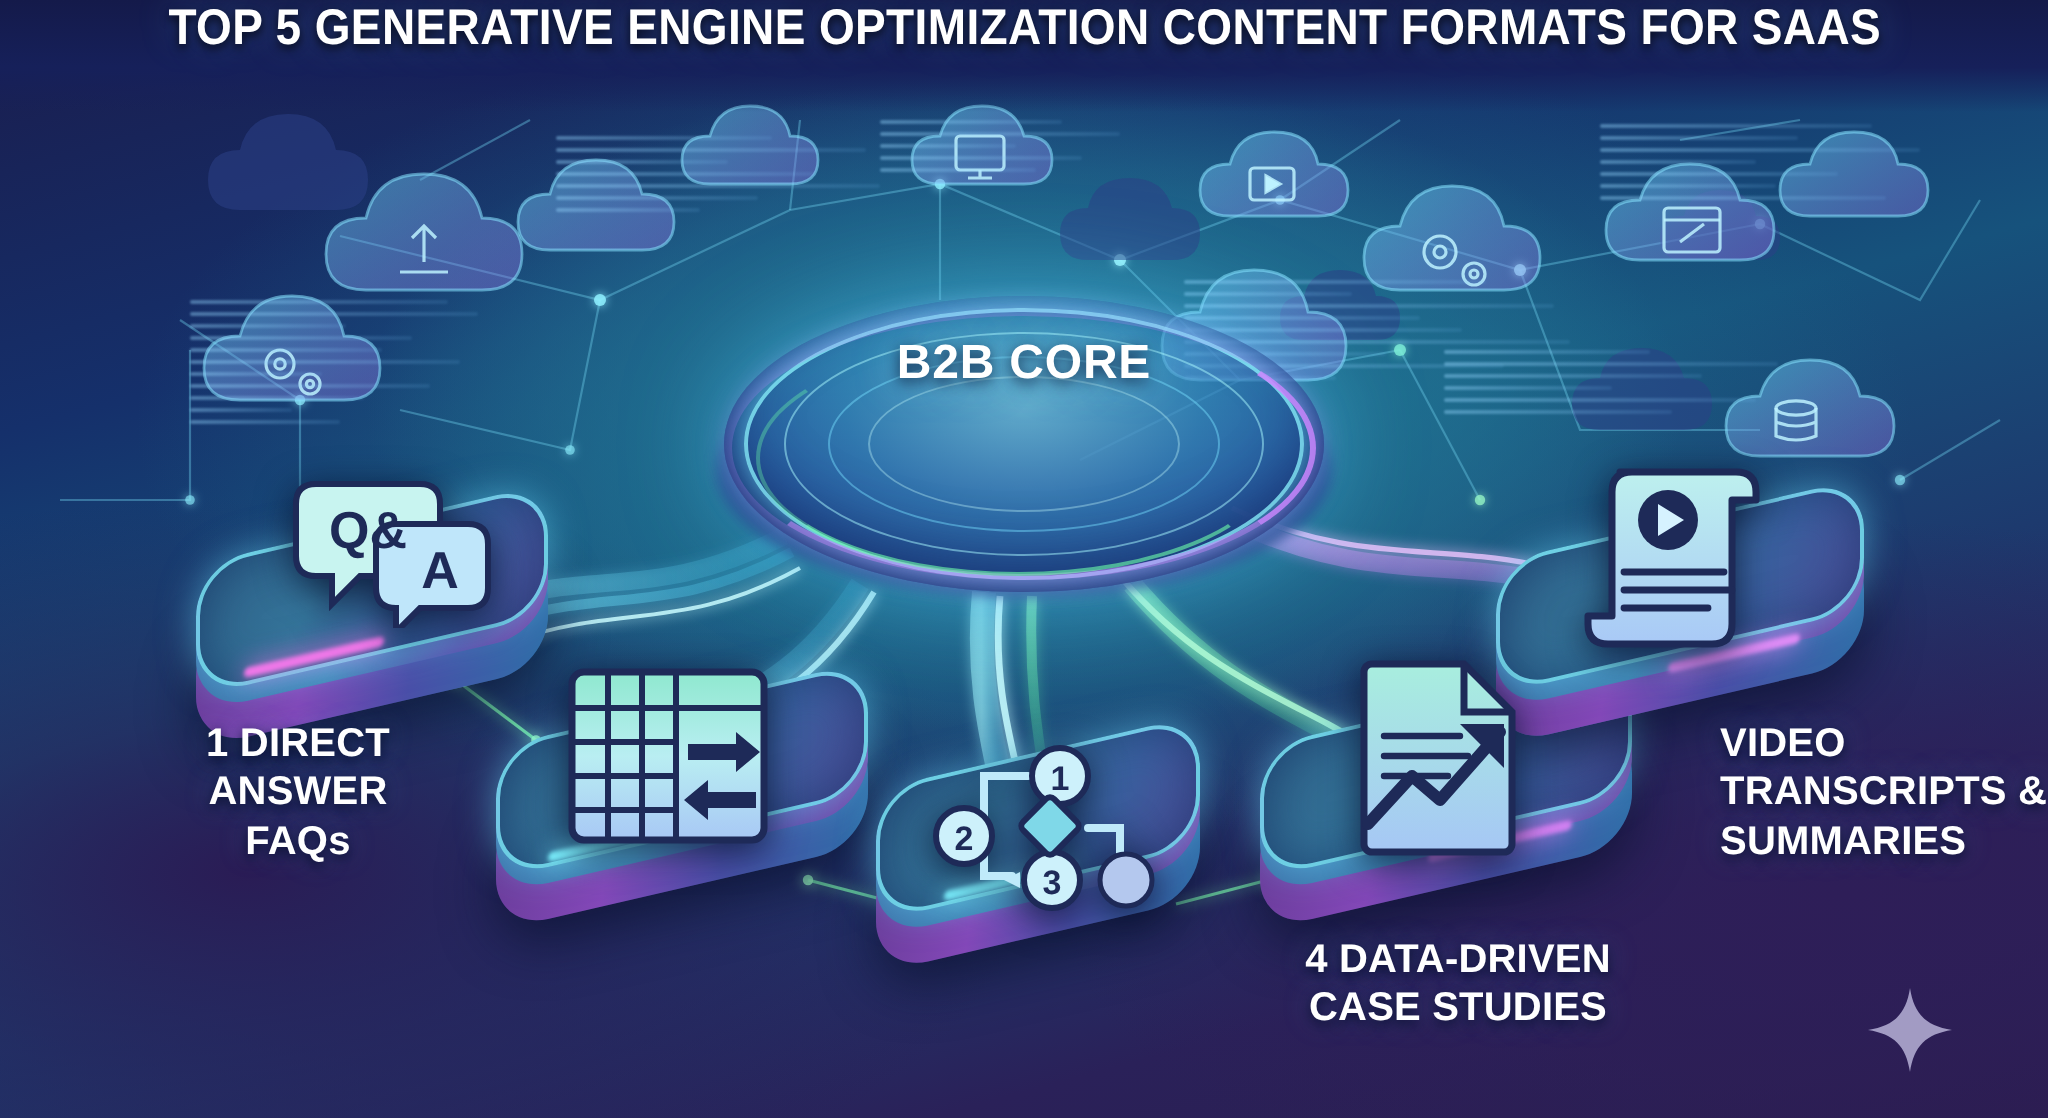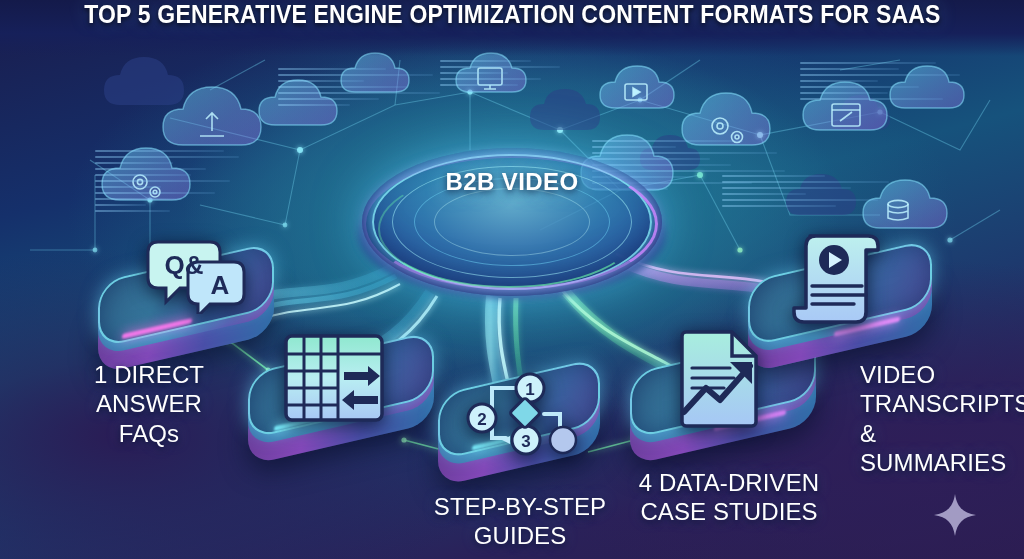--- a/index.html
+++ b/index.html
@@ -100,22 +100,22 @@
   }
   .glow-strip {
     position:absolute; height:5px; border-radius:3px; transform:skewY(-13deg);
     filter:blur(1px);
   }
   .card-icon {
     position:absolute; z-index:3; display:flex; align-items:center; justify-content:center;
     filter:drop-shadow(0 4px 9px rgba(5,15,45,.8));
   }
   .card-label {
-    position:absolute; z-index:24; color:#ffffff; font-weight:normal;
-    font-size:24px; line-height:1.22; letter-spacing:.1px;
+    position:absolute; z-index:24; color:#ffffff; font-weight:bold;
+    font-size:20px; line-height:1.22; letter-spacing:.1px;
     text-shadow:0 2px 6px rgba(5,12,40,.95), 0 0 14px rgba(90,150,220,.4);
     white-space:pre-line;
   }
 
   
   .sparkle { position:absolute; z-index:30; }
 </style>
 </head>
 <body>
 
@@ -359,21 +359,21 @@
   <div class="hub">
     <div class="hub-shadow"></div>
     <div class="hub-base"></div>
     <div class="ring r1"></div>
     <div class="ring r-accent-p"></div>
     <div class="ring r2"></div>
     <div class="ring r-accent-g"></div>
     <div class="ring r3"></div>
     <div class="ring r4"></div>
     <div class="hub-label">
-      <span>B2B VIDEO</span>
+      <span>B2B CORE</span>
     </div>
   </div>
 
   <div class="card" style="left:98px; top:258px; width:176px; height:108px;">
     <div class="plat">
       <div class="slab slab-bot"></div>
       <div class="slab slab-mid"></div>
       <div class="slab slab-top"></div>
       <div class="glow-strip" style="left:24px; top:68px; width:70px; background:#ee77e8; box-shadow:0 0 12px #ee77e8;"></div>
     </div>
@@ -441,22 +441,20 @@
       <circle cx="70" cy="16" r="14" fill="#cdf1fb" stroke="#1e2a58" stroke-width="3"></circle>
       <circle cx="22" cy="46" r="14" fill="#cdf1fb" stroke="#1e2a58" stroke-width="3"></circle>
       <circle cx="66" cy="68" r="14" fill="#cdf1fb" stroke="#1e2a58" stroke-width="3"></circle>
       <rect x="54" y="30" width="22" height="22" rx="3" fill="#7fd8e8" stroke="#1e2a58" stroke-width="3" transform="rotate(45 65 41)"></rect>
       <circle cx="103" cy="68" r="13" fill="#b4c8ee" stroke="#1e2a58" stroke-width="2.5"></circle>
       <text x="70" y="23" font-family="Liberation Sans, sans-serif" font-size="17" font-weight="bold" fill="#1e2a58" text-anchor="middle">1</text>
       <text x="22" y="53" font-family="Liberation Sans, sans-serif" font-size="17" font-weight="bold" fill="#1e2a58" text-anchor="middle">2</text>
       <text x="66" y="75" font-family="Liberation Sans, sans-serif" font-size="17" font-weight="bold" fill="#1e2a58" text-anchor="middle">3</text>
     </svg>
   </div>
-  <div class="card-label" style="left:420px; top:492px; width:200px; text-align:center;">STEP-BY-STEP
-GUIDES</div>
 
   <div class="card" style="left:630px; top:348px; width:186px; height:112px;">
     <div class="plat">
       <div class="slab slab-bot"></div>
       <div class="slab slab-mid"></div>
       <div class="slab slab-top"></div>
       <div class="glow-strip" style="left:84px; top:70px; width:72px; background:#cf7ff0; box-shadow:0 0 12px #cf7ff0;"></div>
     </div>
   </div>
   <div class="card-icon" style="left:672px; top:328px; width:100px; height:100px; z-index:22;">

